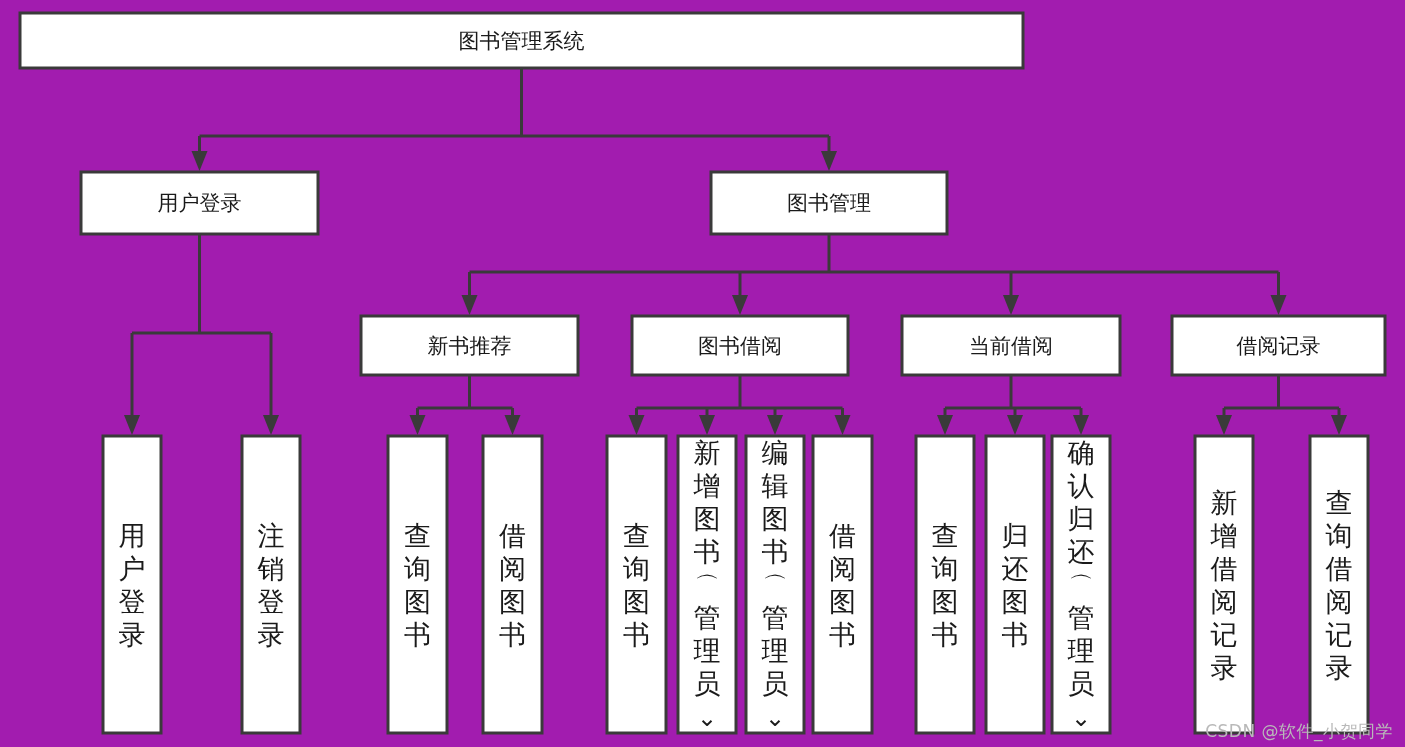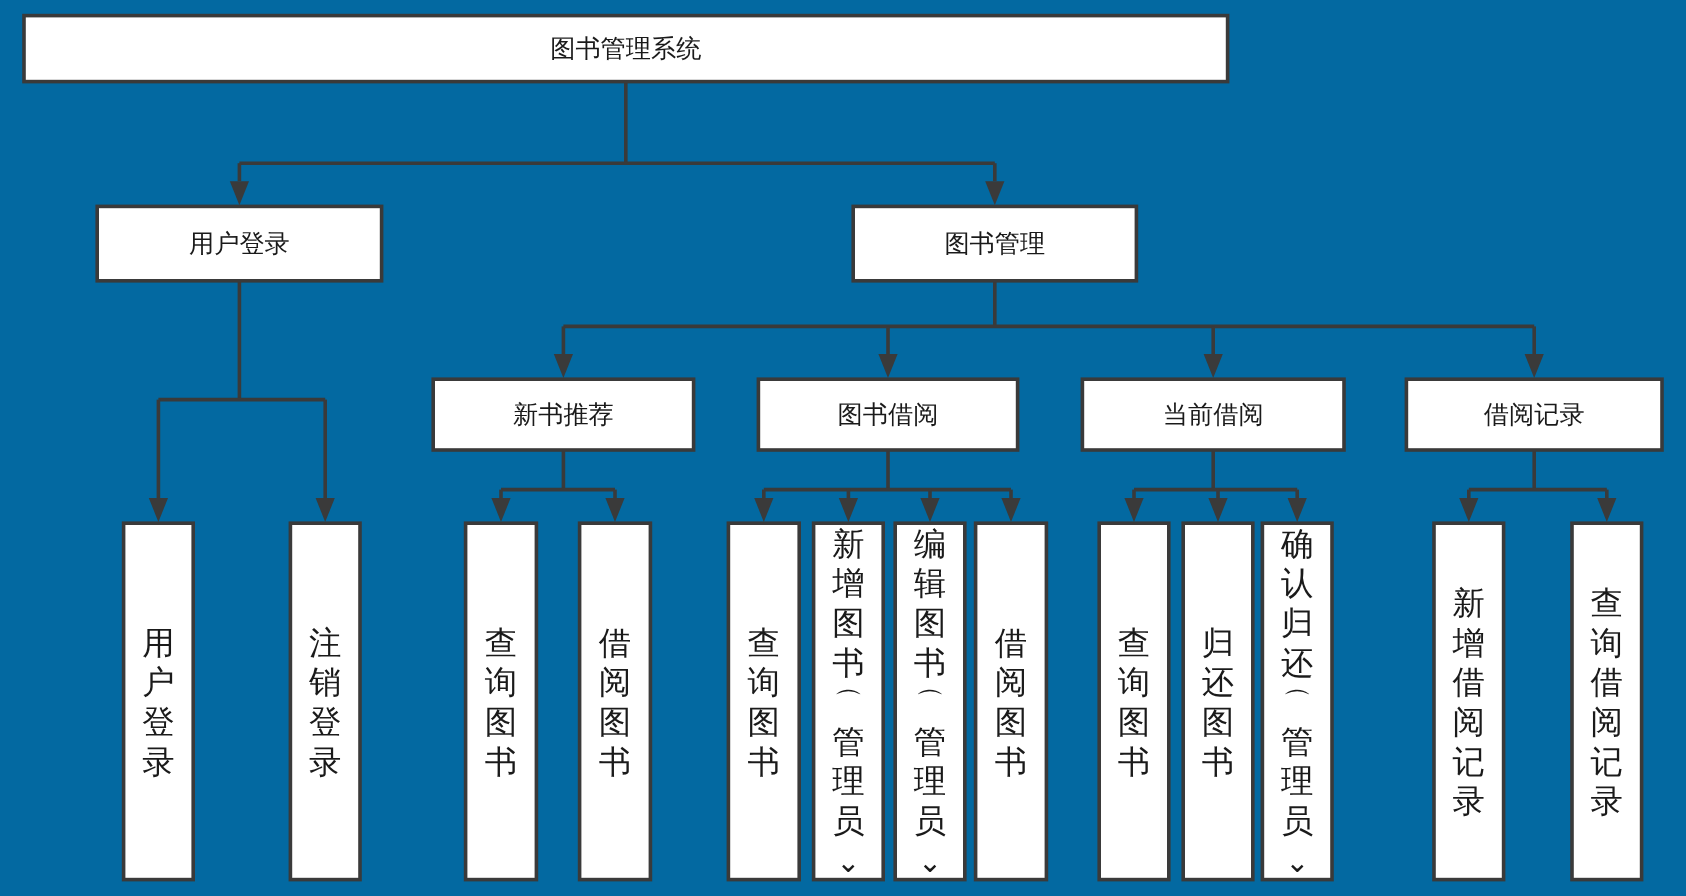--- a/index.html
+++ b/index.html
@@ -4,21 +4,21 @@
 <style>
   html,body{margin:0;padding:0;background:#ffffff;}
   body{
     width:1405px;height:747px;
     font-family:"DejaVu Sans","Liberation Sans",sans-serif;
     overflow:hidden;
   }
   #diagram-root{
     position:relative;
     width:1405px;height:747px;
-    background:#0369a1;
+    background:#a21caf;
   }
   svg#tree-svg{
     position:absolute;left:0;top:0;
     width:1405px;height:747px;
     display:block;
   }
   .node-box{
     fill:#ffffff;
     stroke:#3a3a3a;
     stroke-width:3;
@@ -209,14 +209,15 @@
           <rect class="node-box" x="1195" y="436" width="58" height="297"></rect>
           <text class="node-label-v" x="1224" y="511.9"><tspan x="1224" dy="0">新</tspan><tspan x="1224" dy="33">增</tspan><tspan x="1224" dy="33">借</tspan><tspan x="1224" dy="33">阅</tspan><tspan x="1224" dy="33">记</tspan><tspan x="1224" dy="33">录</tspan></text>
         </g>
         <g>
           <rect class="node-box" x="1310" y="436" width="58" height="297"></rect>
           <text class="node-label-v" x="1339" y="511.9"><tspan x="1339" dy="0">查</tspan><tspan x="1339" dy="33">询</tspan><tspan x="1339" dy="33">借</tspan><tspan x="1339" dy="33">阅</tspan><tspan x="1339" dy="33">记</tspan><tspan x="1339" dy="33">录</tspan></text>
         </g>
       </g>
   </svg>
 
+  <div class="watermark">CSDN @软件_小贺同学</div>
 
 </div>
 
 </body></html>

